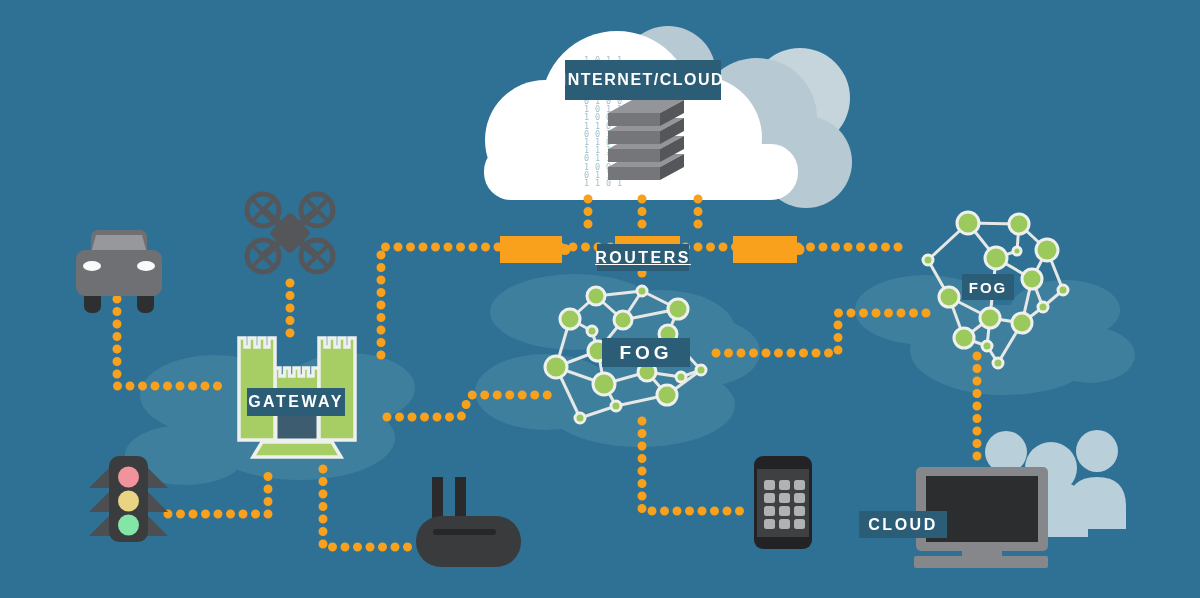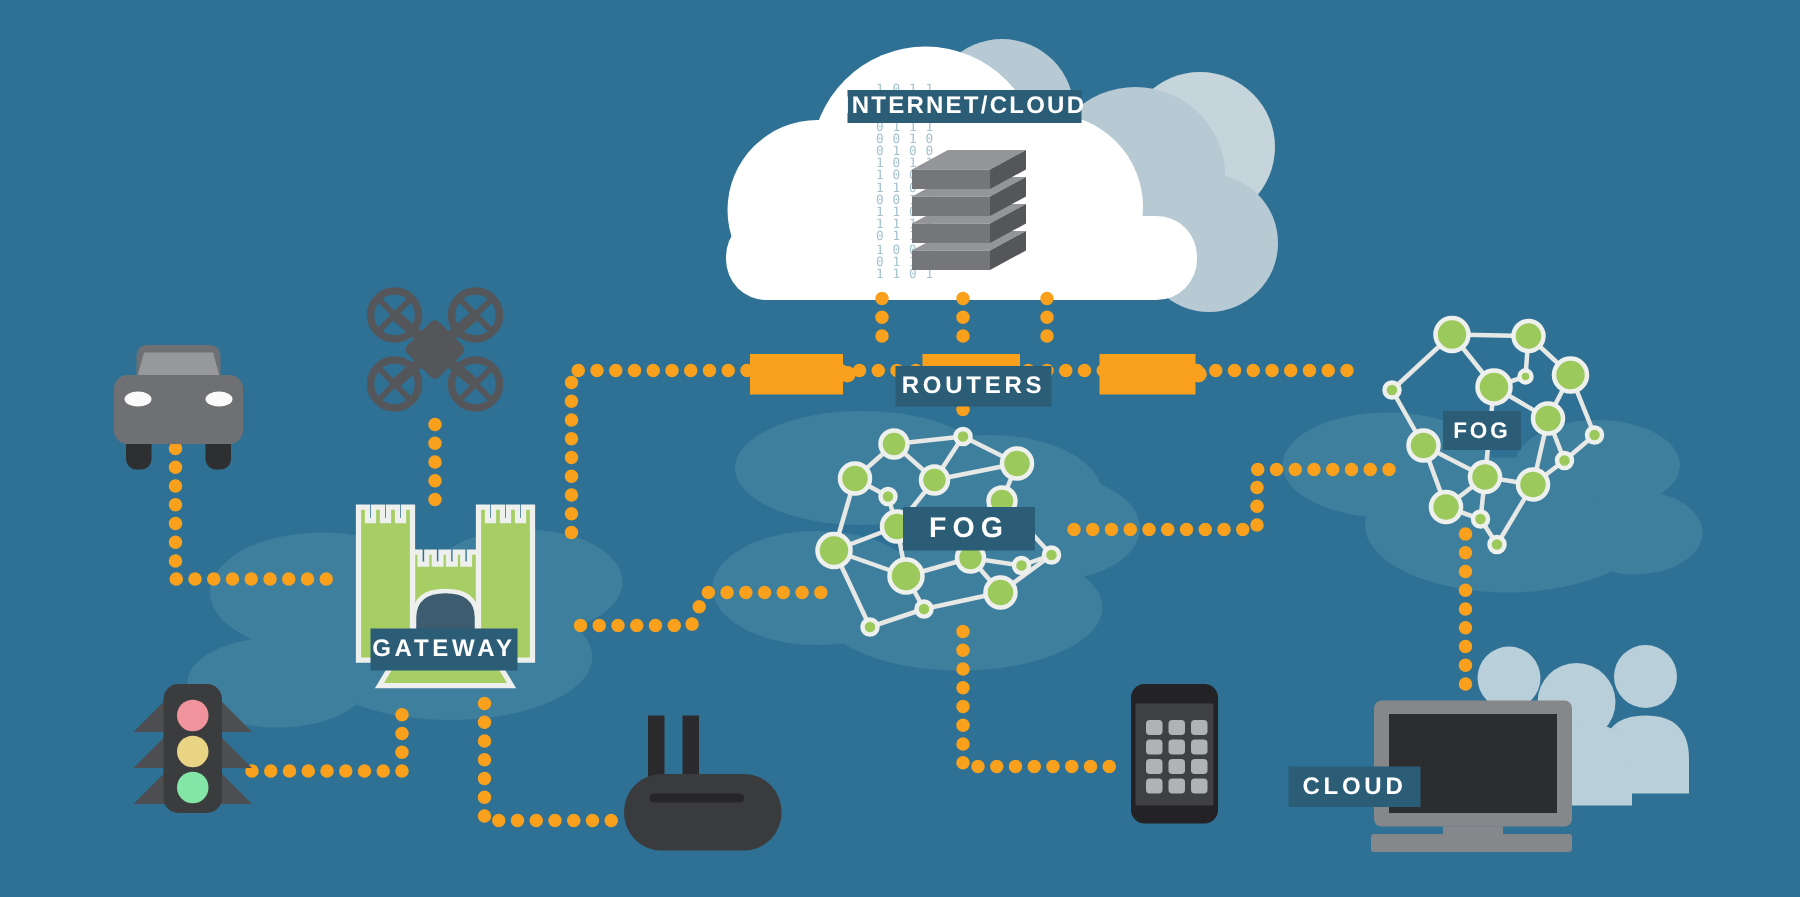--- a/index.html
+++ b/index.html
@@ -364,19 +364,19 @@
       <rect x="608" y="149" width="52" height="13" fill="var(--serverFront)"></rect>
       <path d="M608,131 L660,131 L684,118 L632,118 Z" fill="var(--serverTop)"></path>
       <path d="M660,131 L684,118 L684,131 L660,144 Z" fill="var(--serverSide)"></path>
       <rect x="608" y="131" width="52" height="13" fill="var(--serverFront)"></rect>
       <path d="M608,113 L660,113 L684,100 L632,100 Z" fill="var(--serverTop)"></path>
       <path d="M660,113 L684,100 L684,113 L660,126 Z" fill="var(--serverSide)"></path>
       <rect x="608" y="113" width="52" height="13" fill="var(--serverFront)"></rect>
     </g>
   </svg>
 
-  <div class="badge" style="left:565px;top:60px;width:156px;height:22px;font-size:16px;letter-spacing:1.5px;">INTERNET/CLOUD</div>
-  <div class="badge" style="left:597px;top:244px;width:104px;height:27px;font-size:16px;letter-spacing:2.5px;">ROUTERS</div>
-  <div class="badge" style="left:247px;top:419px;width:98px;height:28px;font-size:16px;letter-spacing:2.5px;">GATEWAY</div>
+  <div class="badge" style="left:565px;top:60px;width:156px;height:40px;font-size:16px;letter-spacing:1.5px;">INTERNET/CLOUD</div>
+  <div class="badge" style="left:597px;top:244px;width:92px;height:27px;font-size:16px;letter-spacing:2.5px;text-decoration:underline;">ROUTERS</div>
+  <div class="badge" style="left:247px;top:388px;width:98px;height:28px;font-size:16px;letter-spacing:2.5px;">GATEWAY</div>
   <div class="badge" style="left:602px;top:338px;width:88px;height:29px;font-size:19px;letter-spacing:4px;">FOG</div>
   <div class="badge" style="left:962px;top:274px;width:52px;height:26px;font-size:15px;letter-spacing:2px;">FOG</div>
   <div class="badge" style="left:859px;top:511px;width:88px;height:27px;font-size:16px;letter-spacing:2.5px;">CLOUD</div>
 </div>
 
 </body></html>

